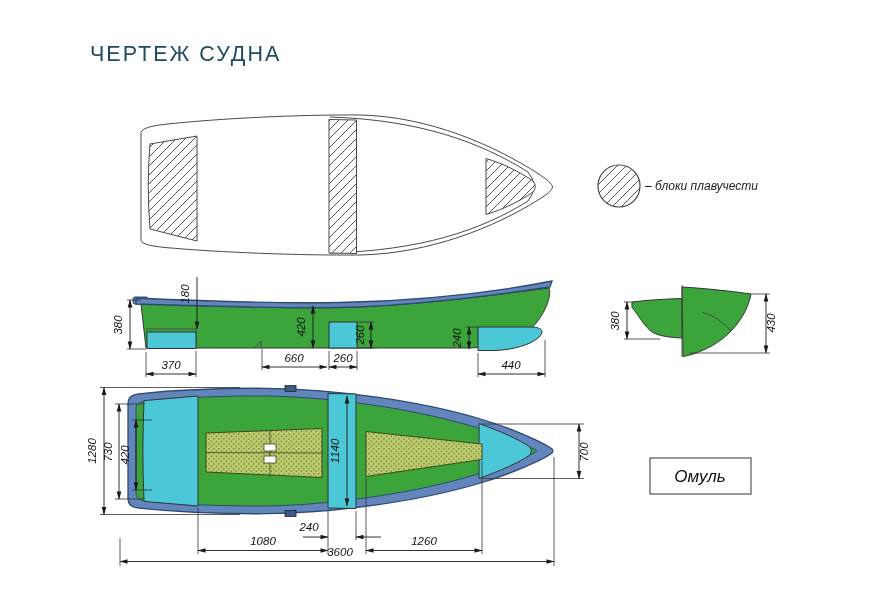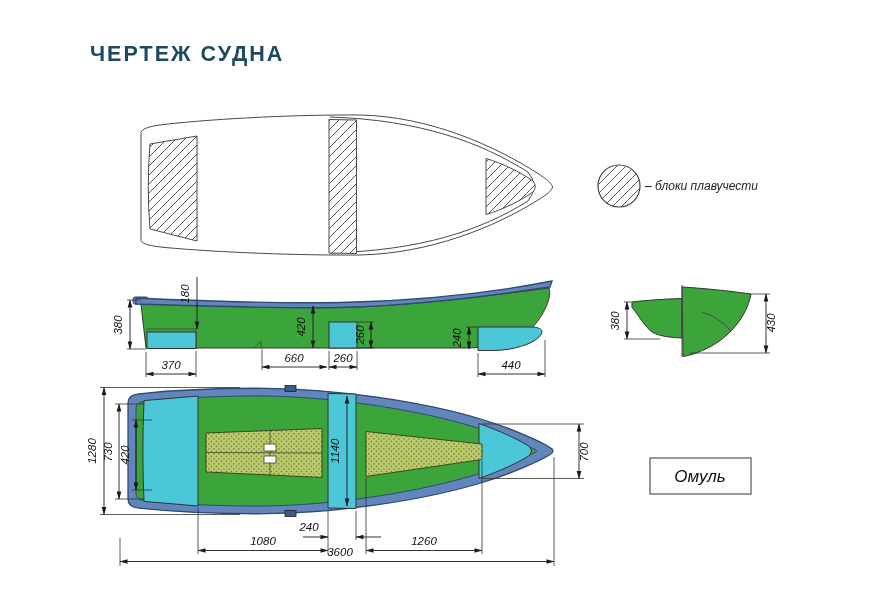--- a/index.html
+++ b/index.html
@@ -1,19 +1,19 @@
 <!DOCTYPE html>
 <html><head>
 <meta charset="utf-8">
 <style>
   html,body{margin:0;padding:0;background:#fff;}
   .canvas{position:relative;width:881px;height:598px;background:#ffffff;overflow:hidden;
           font-family:"Liberation Sans", sans-serif;}
   .page-title{position:absolute;left:90px;top:42px;font-size:21.5px;letter-spacing:2px;
-              color:#1f4a5e;font-weight:700;}
+              color:#1f4a5e;font-weight:400;}
   svg{position:absolute;left:0;top:0;}
   .thin{stroke:#4a4a4a;stroke-width:1;fill:none;}
   .hullwhite{fill:#ffffff;stroke:#4a4a4a;stroke-width:1;}
   .hatched{fill:url(#hatch);stroke:#4a4a4a;stroke-width:1;}
   .dim{stroke:#1a1a1a;stroke-width:0.9;fill:none;}
   .ext{stroke:#333;stroke-width:0.8;fill:none;}
   .dimtxt{font:italic 11.5px "Liberation Sans", sans-serif;fill:#111;}
   .legendtxt{font:italic 12px "Liberation Sans", sans-serif;fill:#222;}
   .modeltxt{font:italic 17px "Liberation Sans", sans-serif;fill:#111;}
   .outline{stroke:#333;stroke-width:1;}

